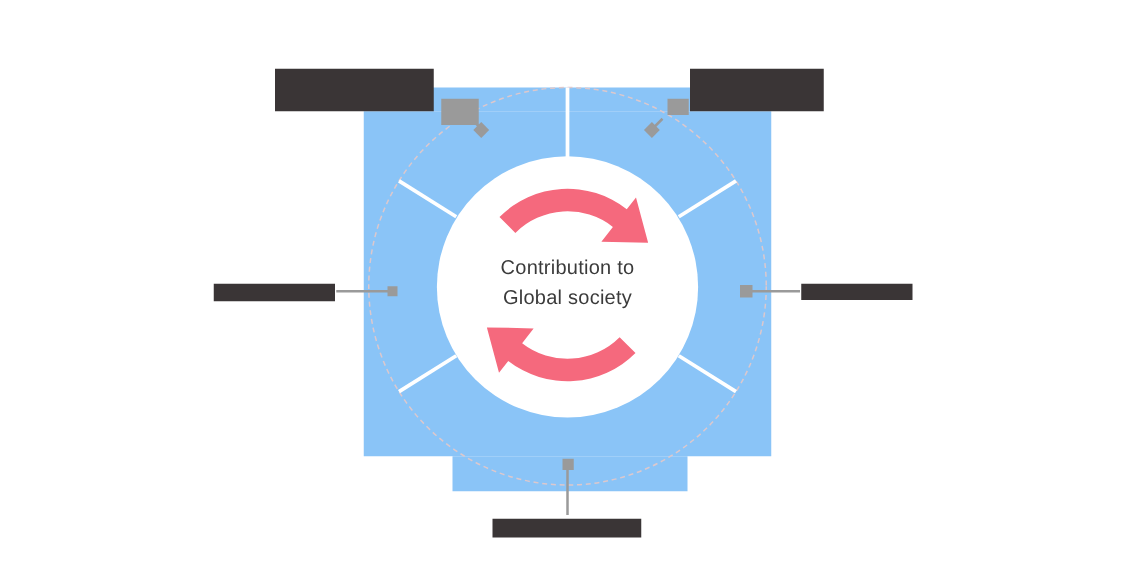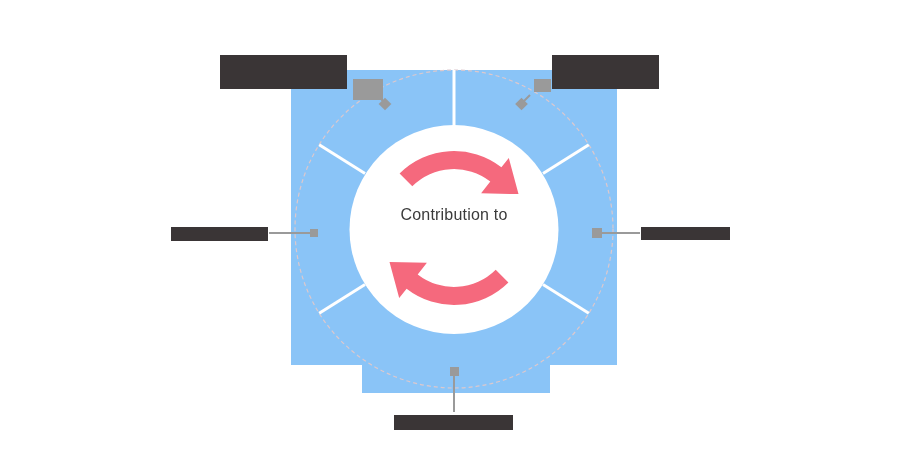--- a/index.html
+++ b/index.html
@@ -90,15 +90,16 @@
   </svg>
 
   <div class="bar bar-top-left"></div>
   <div class="bar bar-top-right"></div>
   <div class="bar bar-left"></div>
   <div class="bar bar-right"></div>
   <div class="bar bar-bottom"></div>
 
   <div class="abs center-label">
     <span>Contribution to</span>
+    <span>Global society</span>
   </div>
 
 </div>
 
 </body></html>

